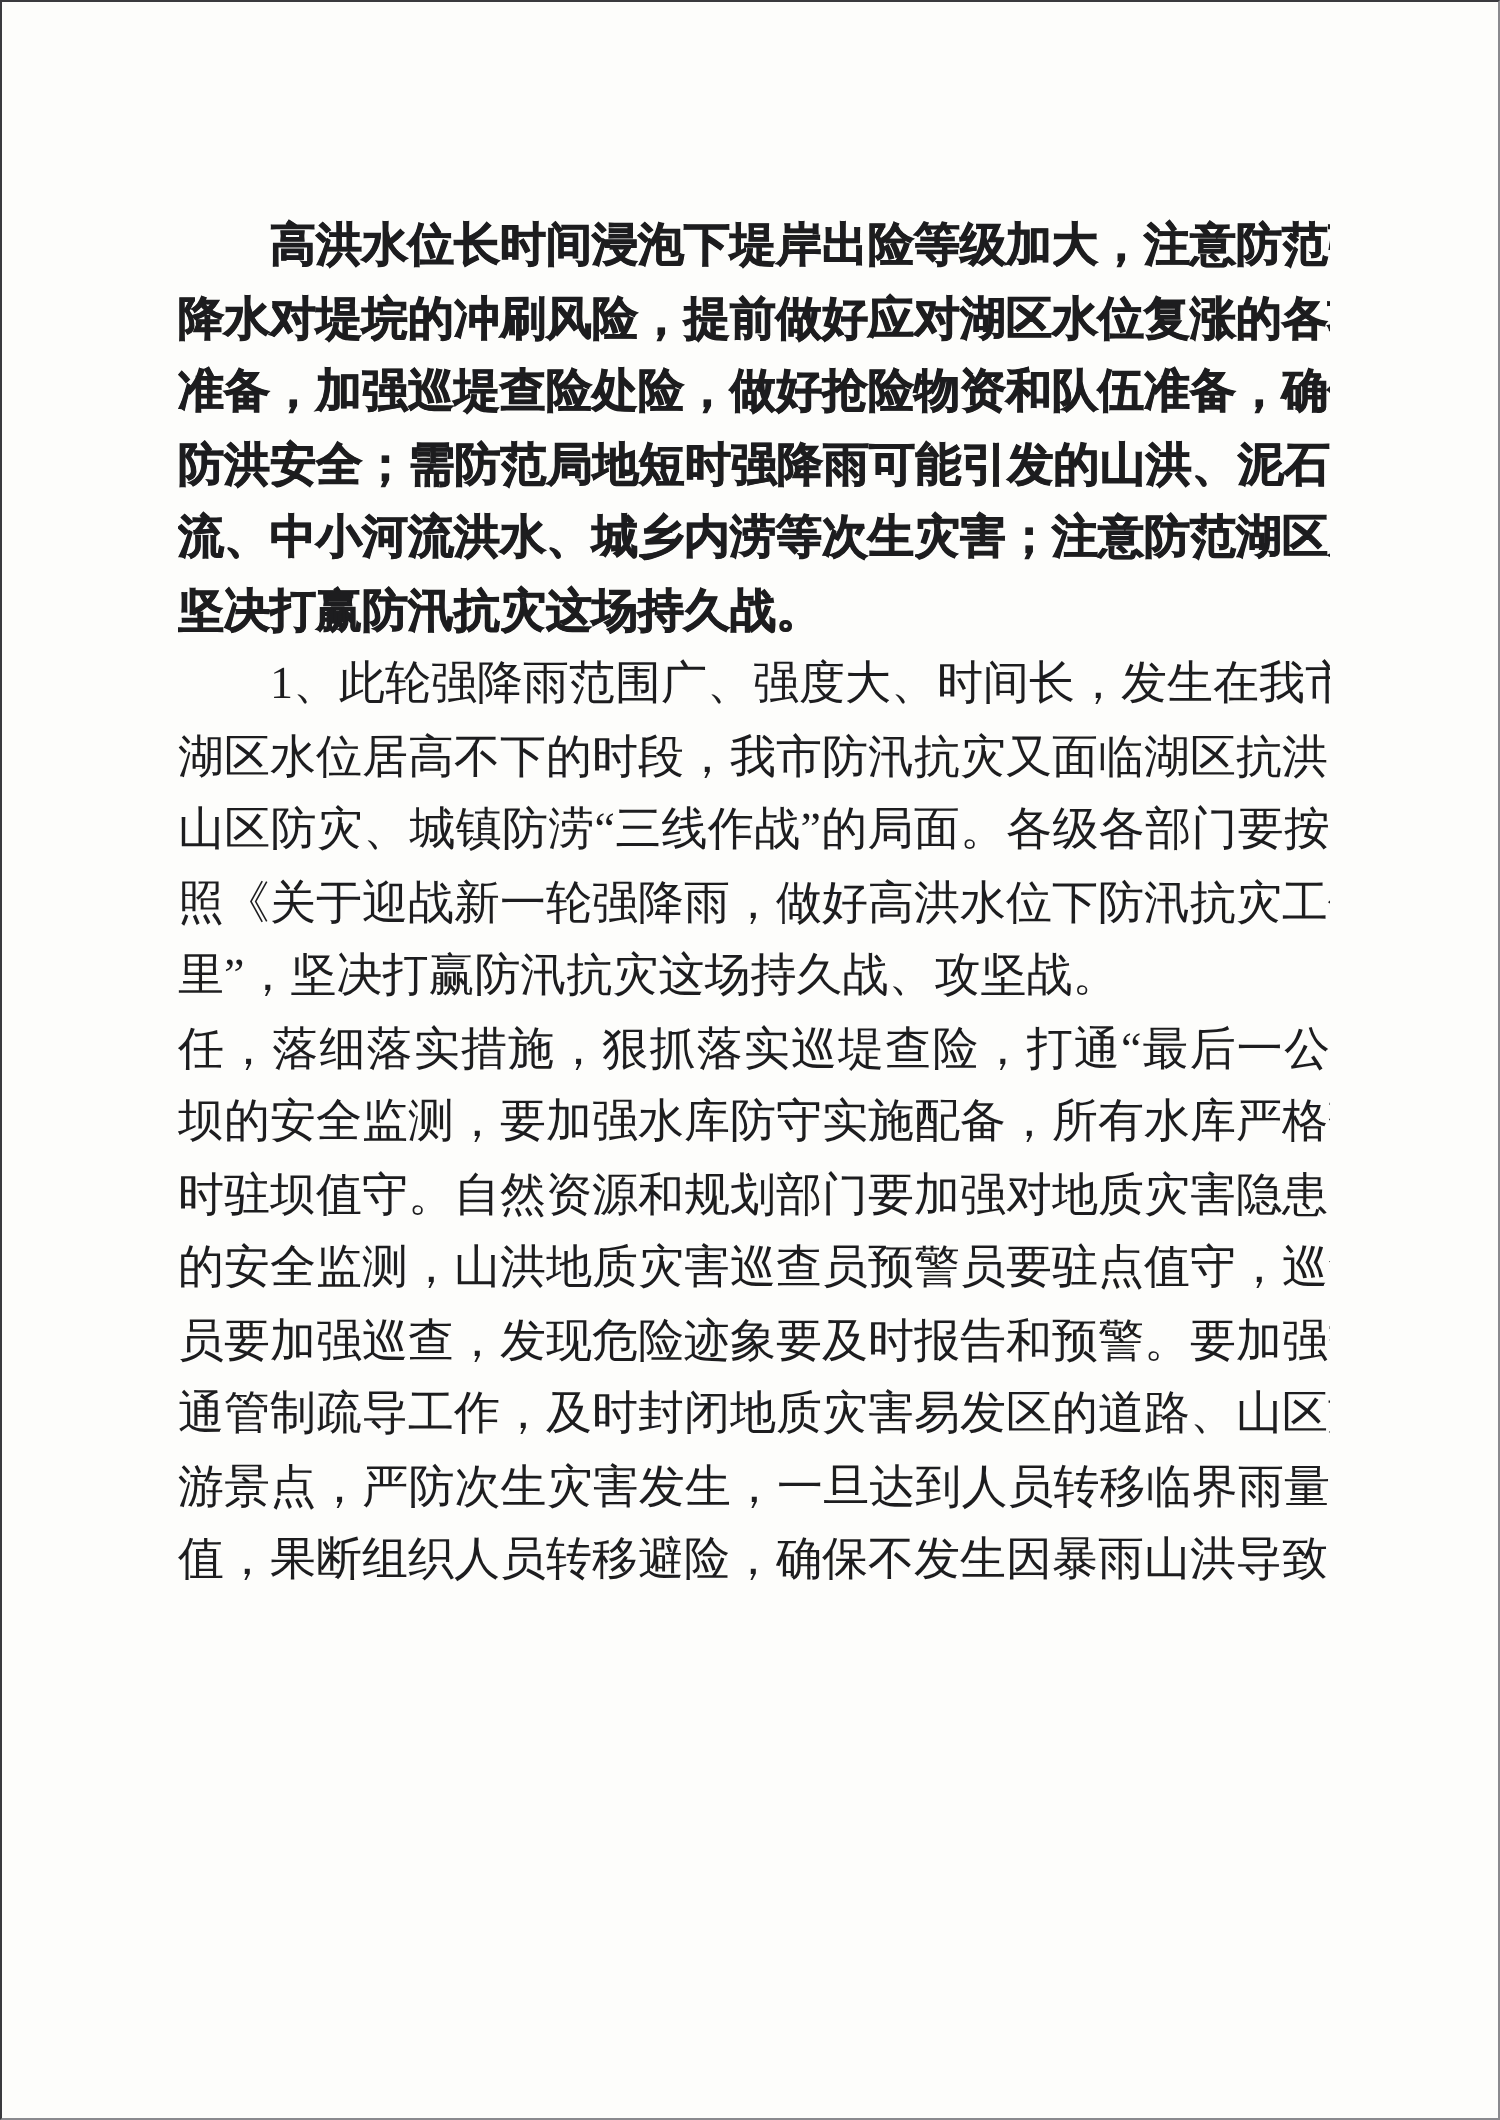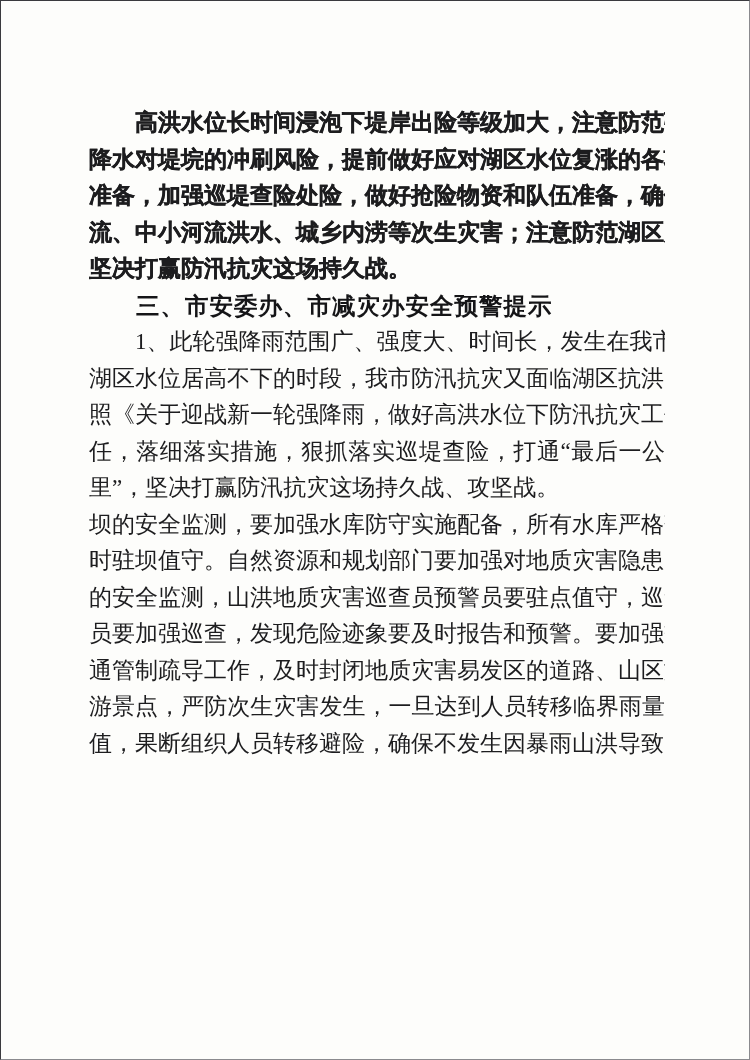--- a/index.html
+++ b/index.html
@@ -57,34 +57,33 @@
 </head>
 <body>
 
 <div class="page">
   <div class="content">
 
     <div class="para para-bold">
       <div class="line first">高洪水位长时间浸泡下堤岸出险等级加大，注意防范强</div>
       <div class="line">降水对堤垸的冲刷风险，提前做好应对湖区水位复涨的各项</div>
       <div class="line">准备，加强巡堤查险处险，做好抢险物资和队伍准备，确保</div>
+      <div class="line">防洪安全；需防范局地短时强降雨可能引发的山洪、泥石</div>
       <div class="line">流、中小河流洪水、城乡内涝等次生灾害；注意防范湖区风</div>
       <div class="line last">坚决打赢防汛抗灾这场持久战。</div>
     </div>
 
-    <div class="para">
-      <div class="heading-line">三、市安委办、市减灾办安全预警提示</div>
-    </div>
 
     <div class="para">
       <div class="line first">1、此轮强降雨范围广、强度大、时间长，发生在我市</div>
       <div class="line">湖区水位居高不下的时段，我市防汛抗灾又面临湖区抗洪、</div>
+      <div class="line">山区防灾、城镇防涝“三线作战”的局面。各级各部门要按</div>
       <div class="line">照《关于迎战新一轮强降雨，做好高洪水位下防汛抗灾工作</div>
+      <div class="line last">里”，坚决打赢防汛抗灾这场持久战、攻坚战。</div>
       <div class="line">任，落细落实措施，狠抓落实巡堤查险，打通“最后一公</div>
-      <div class="line last">里”，坚决打赢防汛抗灾这场持久战、攻坚战。</div>
     </div>
 
     <div class="para">
       <div class="line">坝的安全监测，要加强水库防守实施配备，所有水库严格落</div>
       <div class="line">时驻坝值守。自然资源和规划部门要加强对地质灾害隐患点</div>
       <div class="line">的安全监测，山洪地质灾害巡查员预警员要驻点值守，巡查</div>
       <div class="line">员要加强巡查，发现危险迹象要及时报告和预警。要加强交</div>
       <div class="line">通管制疏导工作，及时封闭地质灾害易发区的道路、山区旅</div>
       <div class="line">游景点，严防次生灾害发生，一旦达到人员转移临界雨量</div>
       <div class="line last">值，果断组织人员转移避险，确保不发生因暴雨山洪导致的</div>

